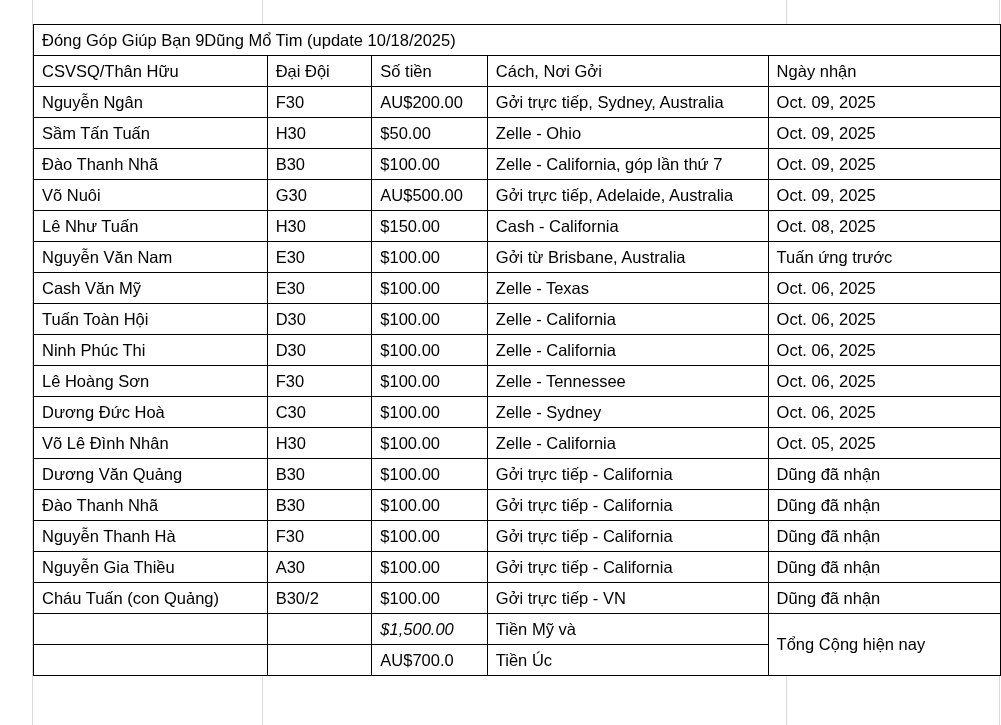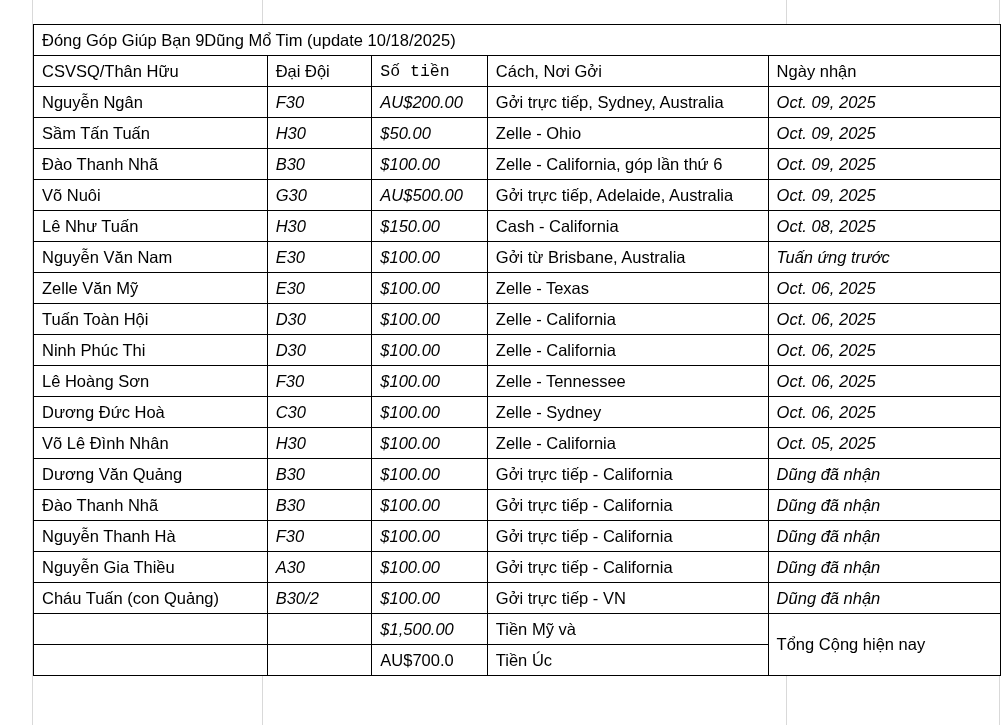--- a/index.html
+++ b/index.html
@@ -43,38 +43,38 @@
     overflow: hidden;
     font-weight: normal;
     text-align: left;
     vertical-align: middle;
     background: #ffffff;
   }
 
   
   .c-name   { width: 240px; }
   .c-unit   { width: 110px; }
-  .c-amount { width: 118px; font-family: Liberation Mono, monospace; }
+  .c-amount { width: 118px; }
   .c-where  { width: 285px; }
   .c-date   { width: 243px; }
 
   .title-row td {
     background: #fdf3d7;
     text-align: center;
     font-weight: bold;
     font-size: 17.5px;
     height: 36px;
   }
   .head-row td {
     text-align: center;
     font-weight: bold;
     font-size: 17px;
     height: 33px;
   }
-  td.center { text-align: center; font-style: italic; }
+  td.center { text-align: center; }
   td.blank {
     border-left: 1px solid #000;
     border-right: 1px solid #000;
     border-top: 1px solid #000;
     border-bottom: 1px solid #000;
   }
 
   .sum-money {
     background: #ffff99;
     text-align: center;
@@ -126,21 +126,21 @@
         <td>Sầm Tấn Tuấn</td>
         <td class="center">H30</td>
         <td class="center">$50.00</td>
         <td>Zelle - Ohio</td>
         <td class="center">Oct. 09, 2025</td>
       </tr>
       <tr>
         <td>Đào Thanh Nhã</td>
         <td class="center">B30</td>
         <td class="center">$100.00</td>
-        <td>Zelle - California, góp lần thứ 6</td>
+        <td>Zelle - California, góp lần thứ 7</td>
         <td class="center">Oct. 09, 2025</td>
       </tr>
       <tr>
         <td>Võ Nuôi</td>
         <td class="center">G30</td>
         <td class="center">AU$500.00</td>
         <td>Gởi trực tiếp, Adelaide, Australia</td>
         <td class="center">Oct. 09, 2025</td>
       </tr>
       <tr>
@@ -151,21 +151,21 @@
         <td class="center">Oct. 08, 2025</td>
       </tr>
       <tr>
         <td>Nguyễn Văn Nam</td>
         <td class="center">E30</td>
         <td class="center">$100.00</td>
         <td>Gởi từ Brisbane, Australia</td>
         <td class="center">Tuấn ứng trước</td>
       </tr>
       <tr>
-        <td>Zelle Văn Mỹ</td>
+        <td>Cash Văn Mỹ</td>
         <td class="center">E30</td>
         <td class="center">$100.00</td>
         <td>Zelle - Texas</td>
         <td class="center">Oct. 06, 2025</td>
       </tr>
       <tr>
         <td>Tuấn Toàn Hội</td>
         <td class="center">D30</td>
         <td class="center">$100.00</td>
         <td>Zelle - California</td>

